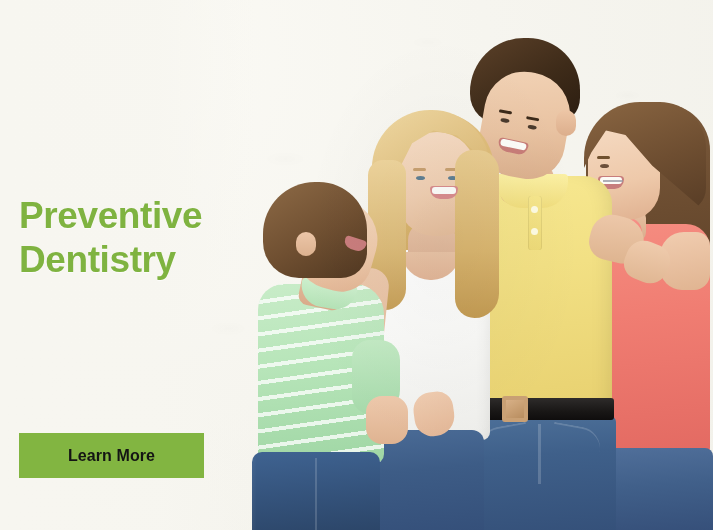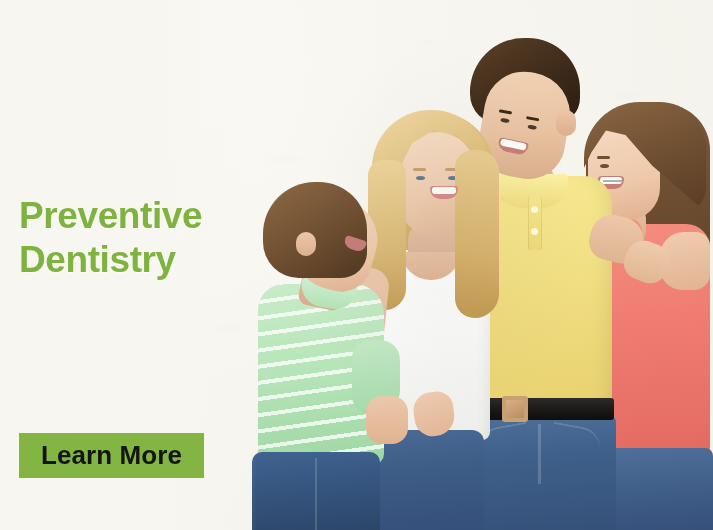--- a/index.html
+++ b/index.html
@@ -373,21 +373,21 @@
   }
   .cta{
     position:absolute;
     left:0; top:433px;
     width:185px; height:45px;
     background:#82b541;
     border:0;
     border-radius:0;
     color:#141414;
     font-family:"Liberation Sans", sans-serif;
-    font-size:26px;
+    font-size:16px;
     font-weight:700;
     letter-spacing:.1px;
     cursor:pointer;
     display:flex; align-items:center; justify-content:center;
   }
 </style>
 </head>
 <body>
 
 <div class="banner">

